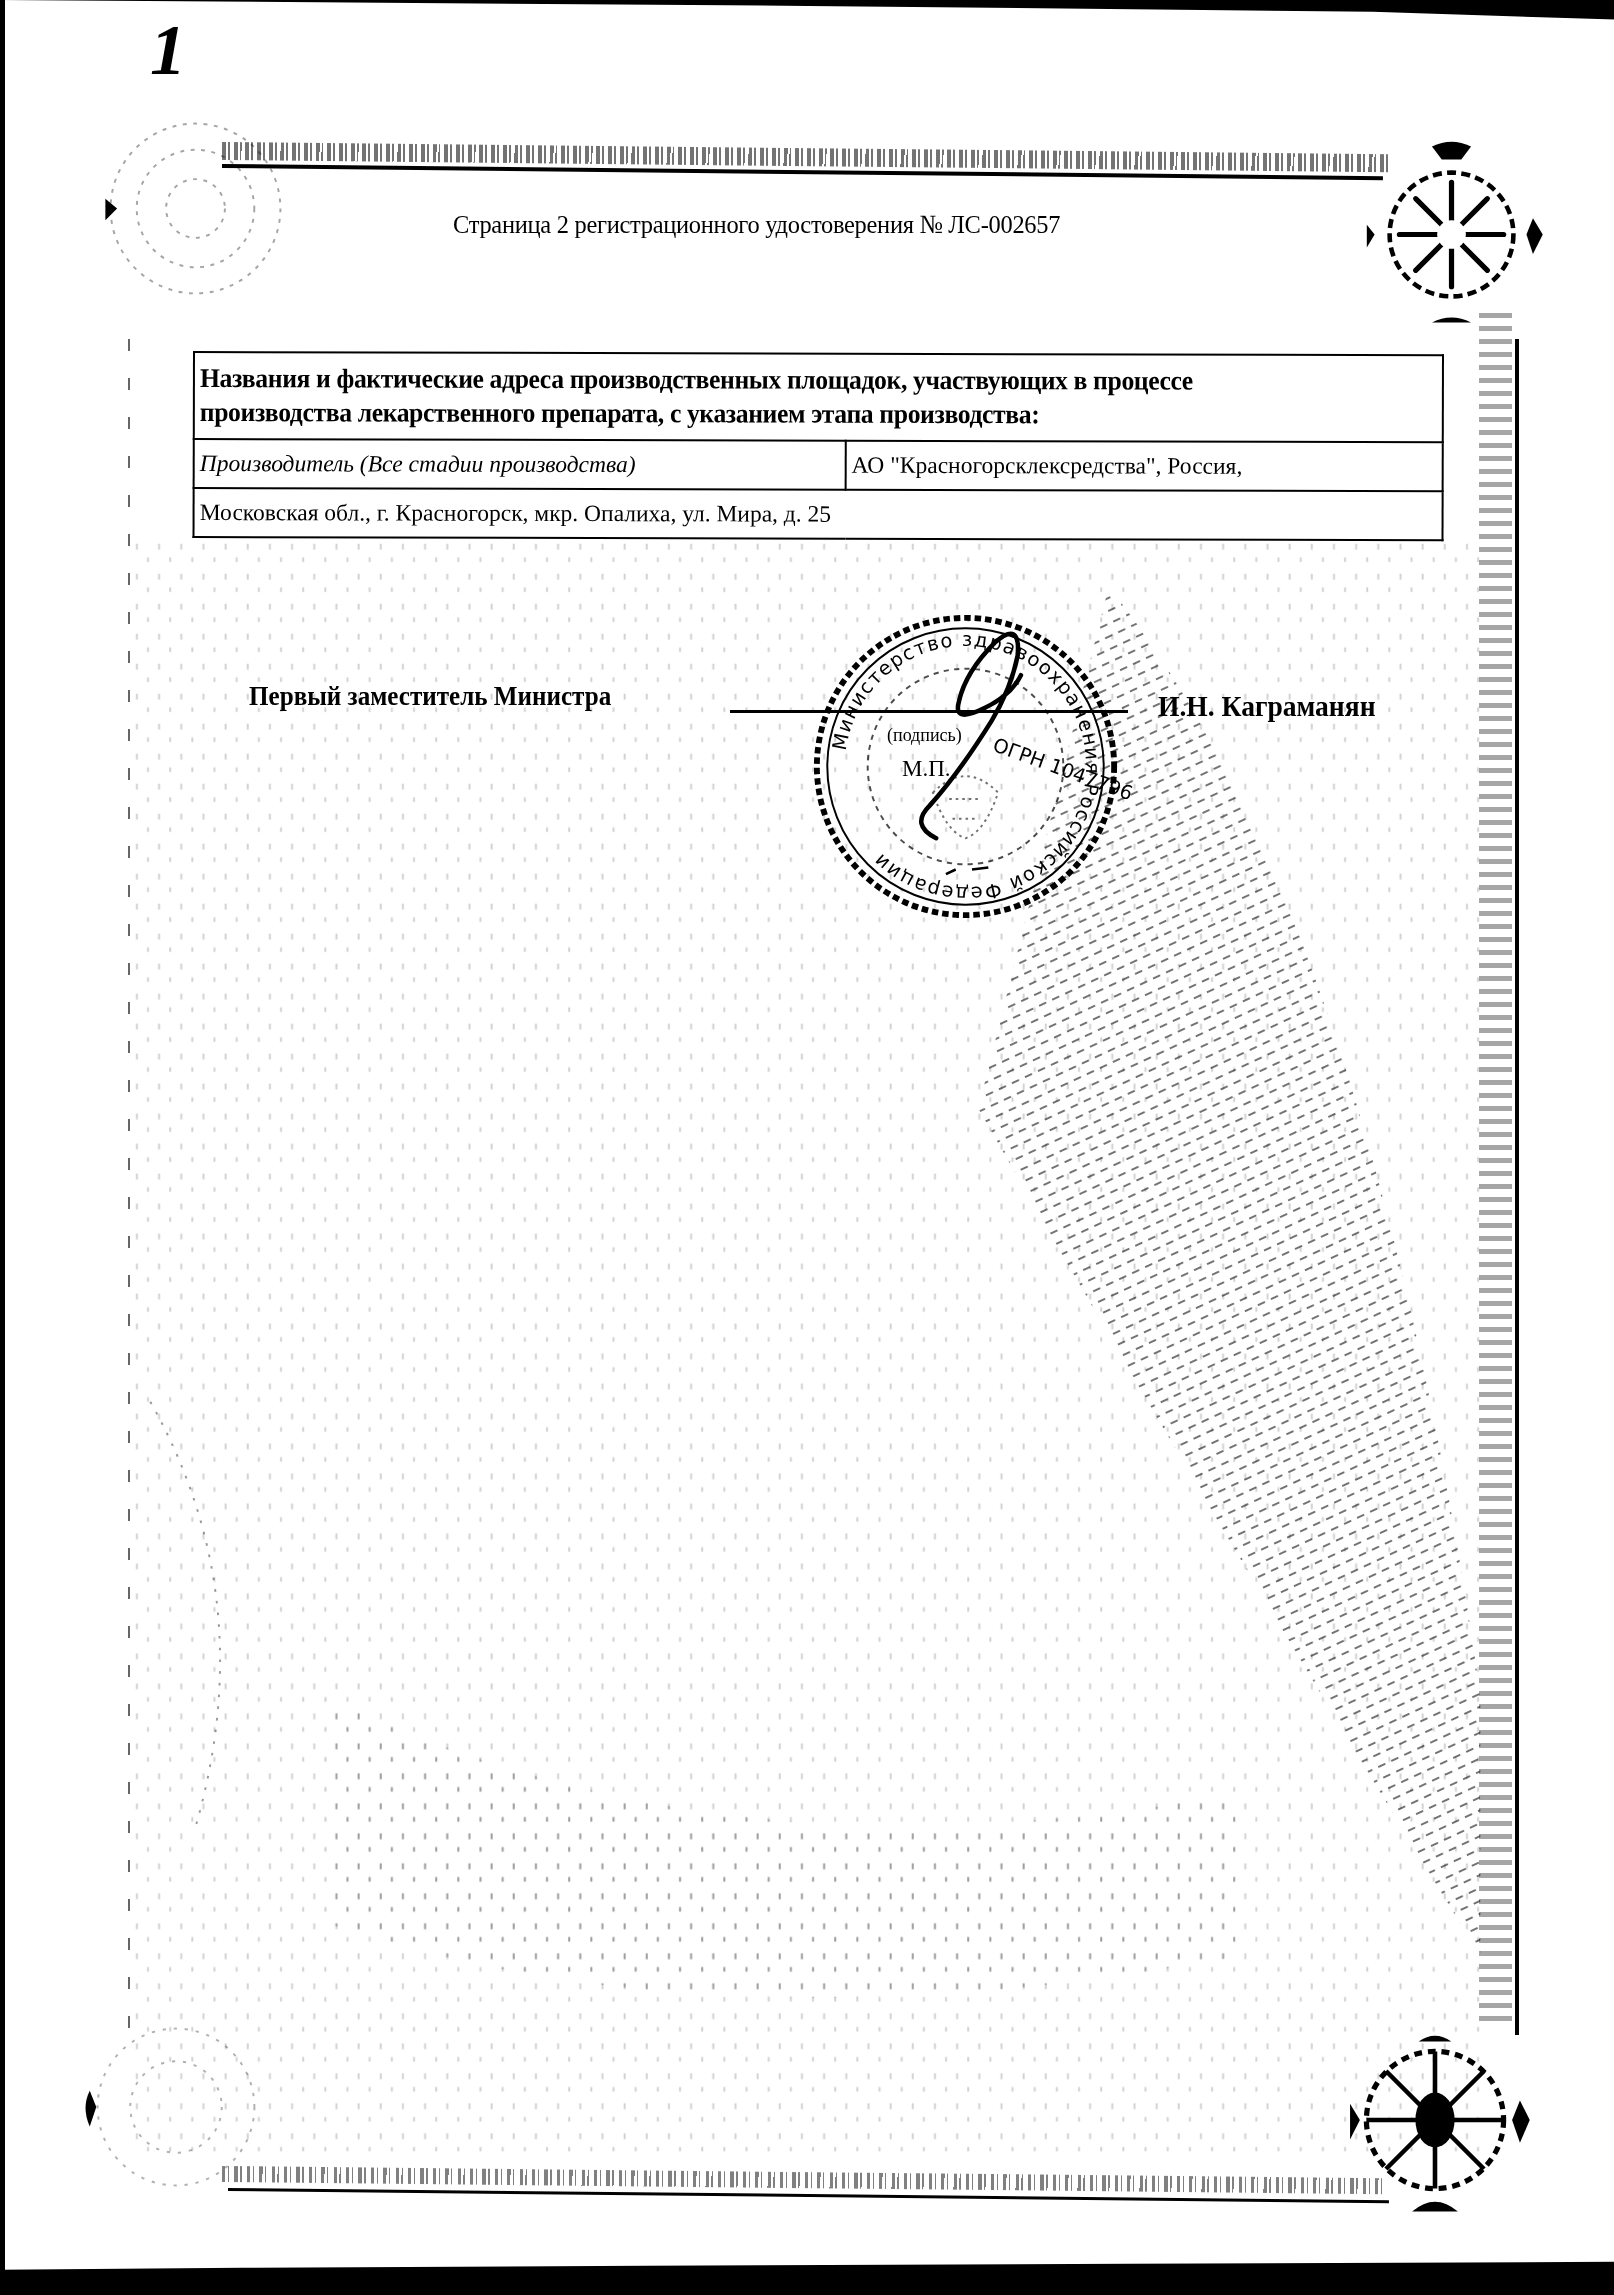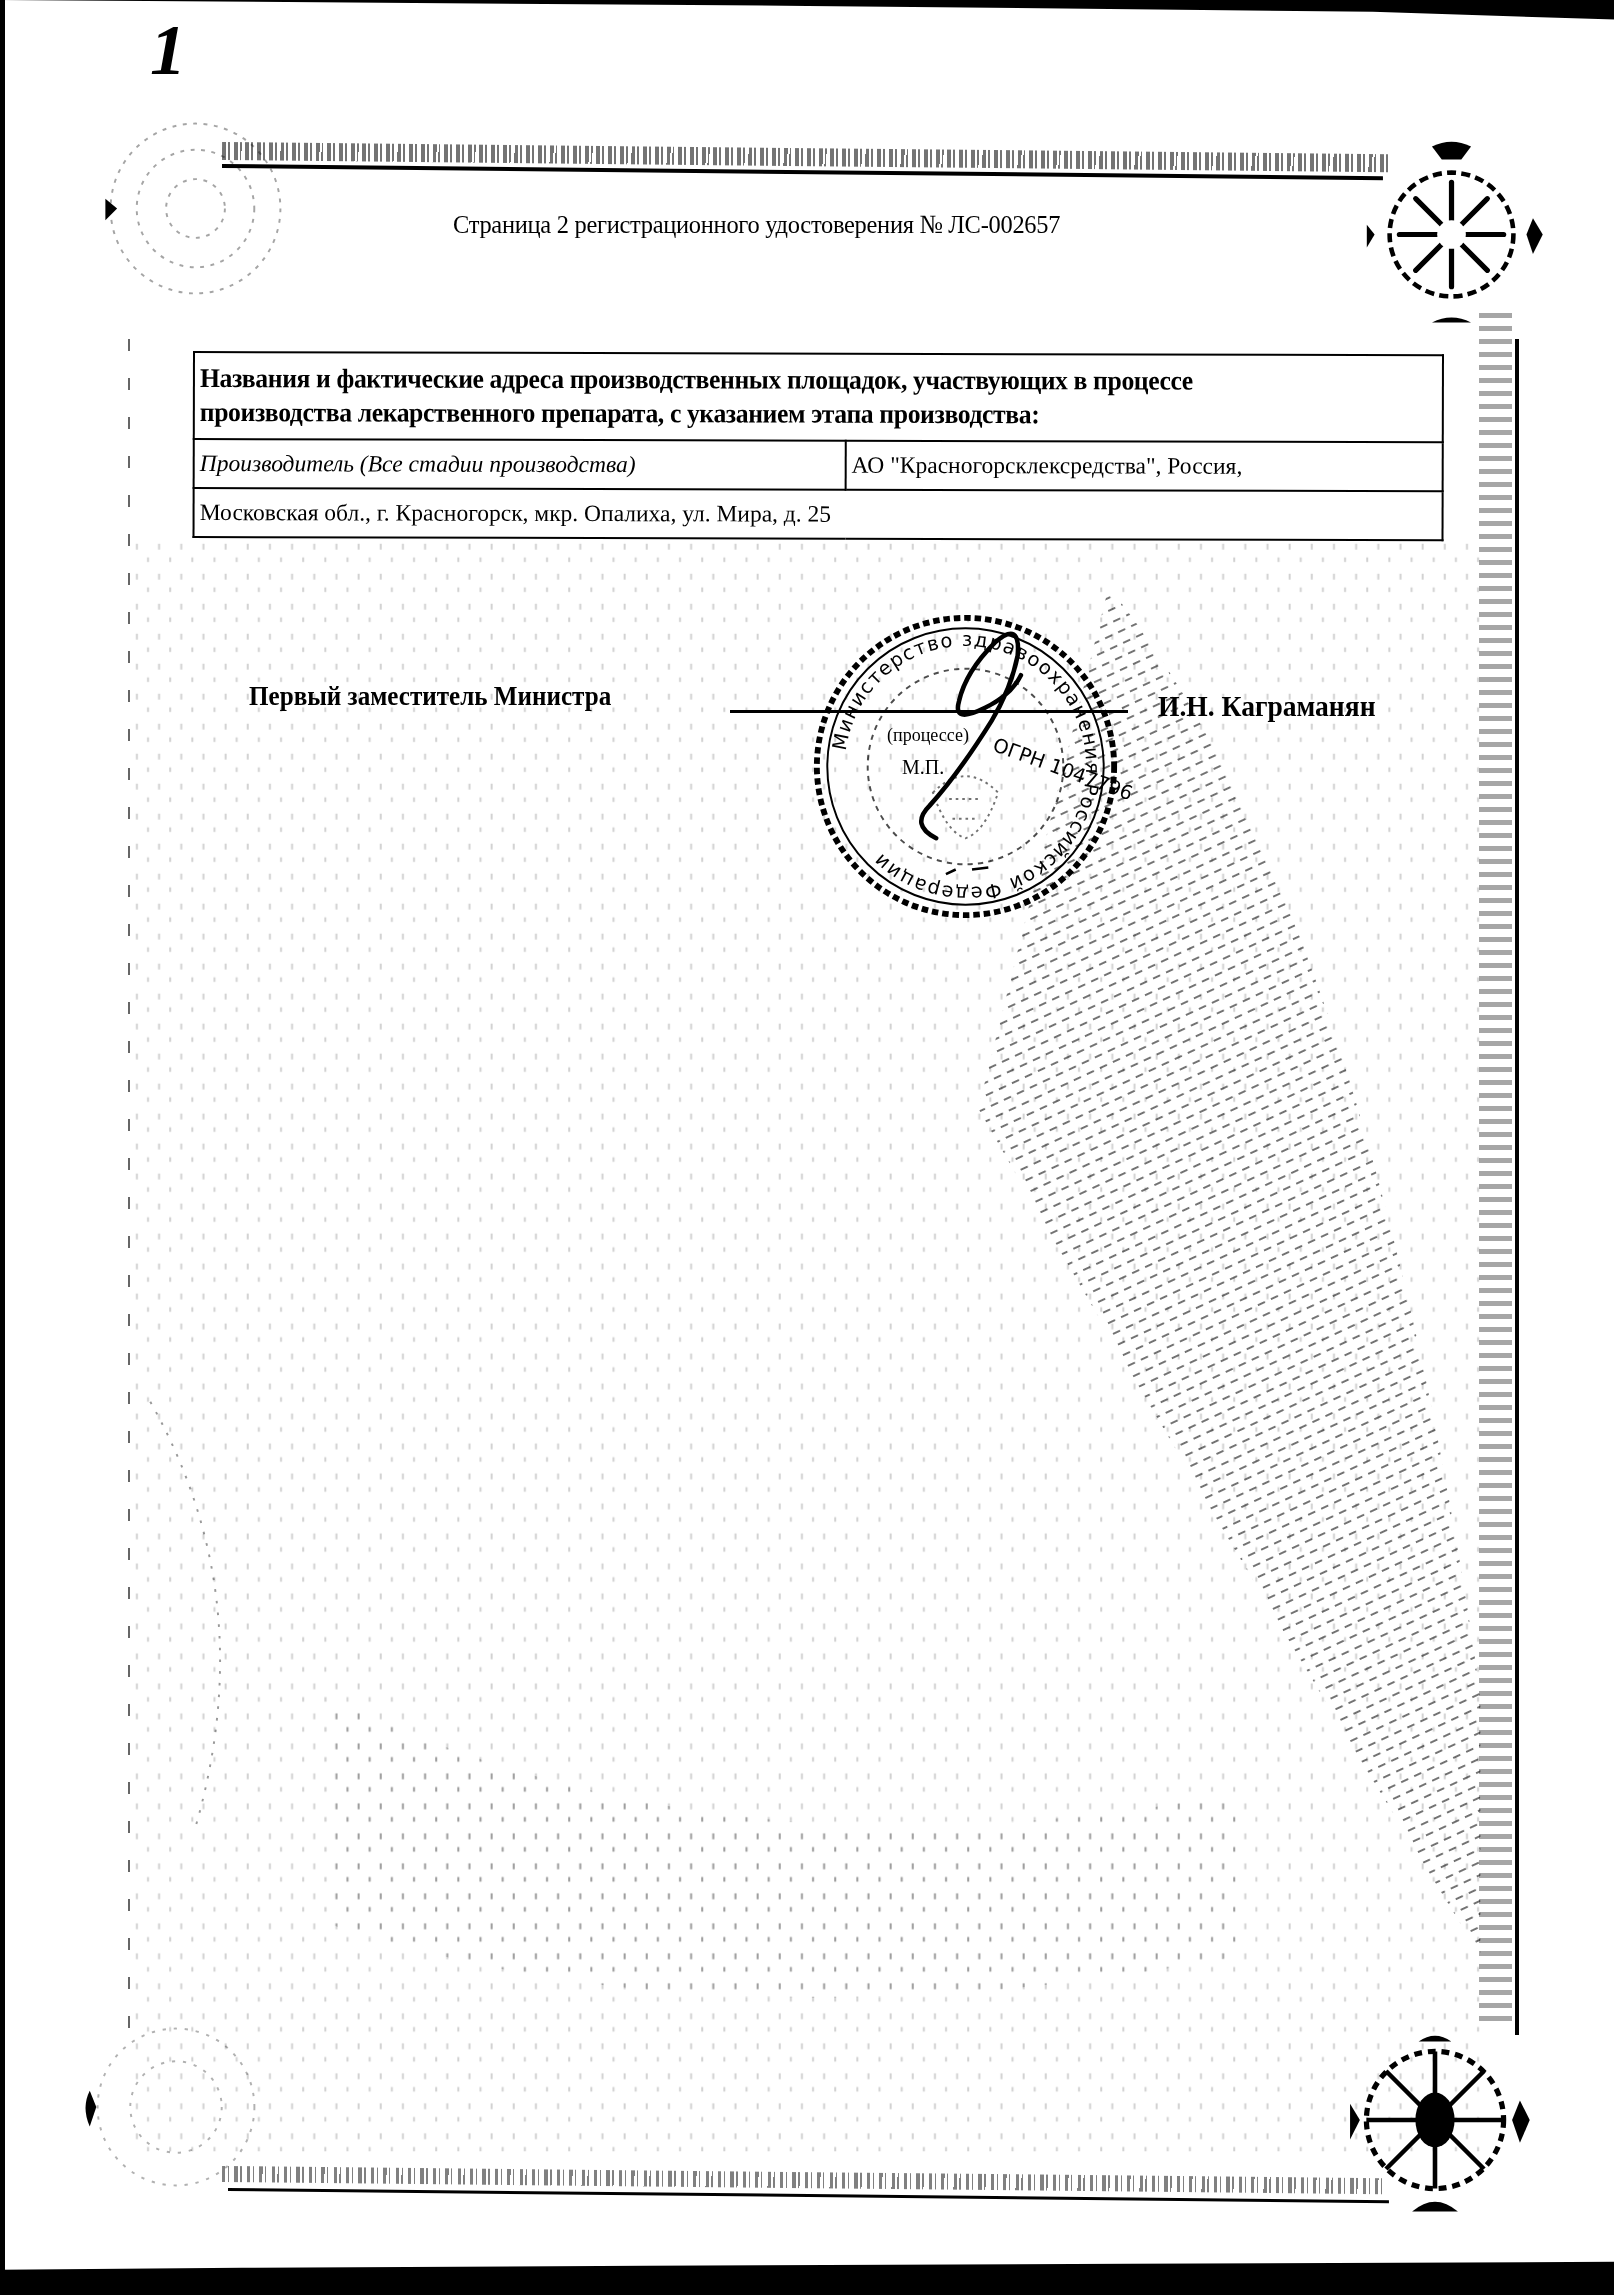--- a/index.html
+++ b/index.html
@@ -128,21 +128,21 @@
       font-size: 29px; font-weight: bold; white-space: nowrap;
       transform: scaleX(0.95); transform-origin: left center;
     }
     .stamp {
       position: absolute; left: 796px; top: 610px; width: 339px; height: 313px;
     }
     .stamp-label-signature {
       position: absolute; left: 887px; top: 725px; font-size: 18px; white-space: nowrap;
     }
     .stamp-label-seal {
-      position: absolute; left: 902px; top: 756px; font-size: 20px; white-space: nowrap;
+      position: absolute; left: 902px; top: 756px; font-size: 23px; white-space: nowrap;
     }
   </style>
 </head>
 <body>
 
 <div class="scan-top-edge"></div>
 <div class="scan-left-edge"></div>
 <div class="scan-bottom-edge"></div>
 
 <div class="corner-mark">1</div>
@@ -259,15 +259,15 @@
   </text>
   <text x="300" y="215" font-family="DejaVu Sans, sans-serif" font-size="30" fill="#000" transform="rotate(20 300 215)">ОГРН 1047796</text>
   <g fill="none" stroke="#000" stroke-width="3" opacity="0.55" stroke-dasharray="4 6">
     <path d="M210 280 Q260 230 310 280 Q290 340 260 350 Q230 340 210 280 Z"></path>
     <path d="M235 290 L285 290 M240 320 L280 320"></path>
   </g>
   <path d="M230 405 L245 398 M270 398 L295 395" stroke="#000" stroke-width="4"></path>
 
   <path d="M215 350 Q175 330 205 300 Q250 250 300 170 Q330 120 340 70 Q345 15 305 50 Q260 95 250 140 Q240 175 290 150 Q330 130 345 100" fill="none" stroke="#000" stroke-width="7" stroke-linecap="round"></path>
 </svg>
-<div class="stamp-label-signature">(процессе)</div>
+<div class="stamp-label-signature">(подпись)</div>
 <div class="stamp-label-seal">М.П.</div>
 
 
 </body></html>

